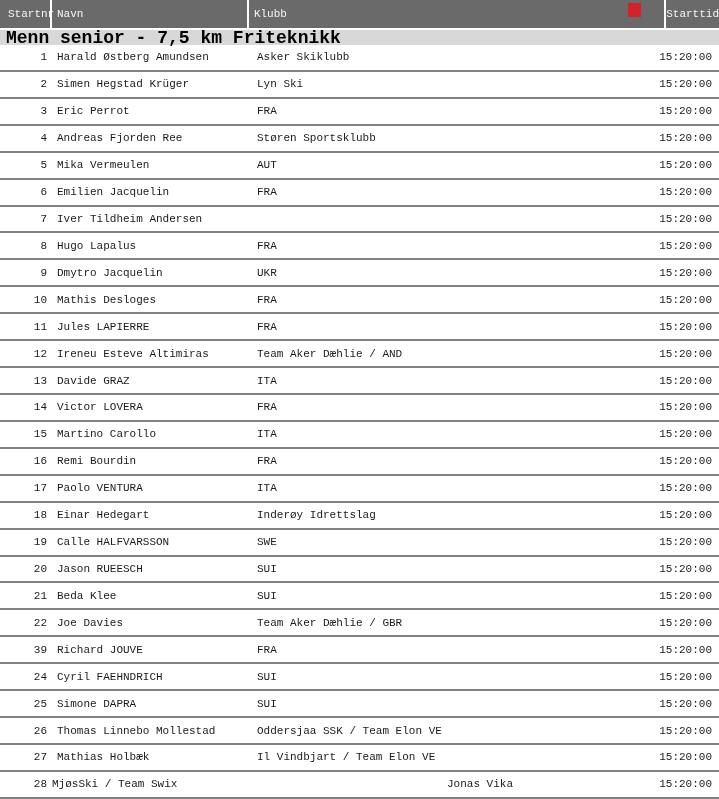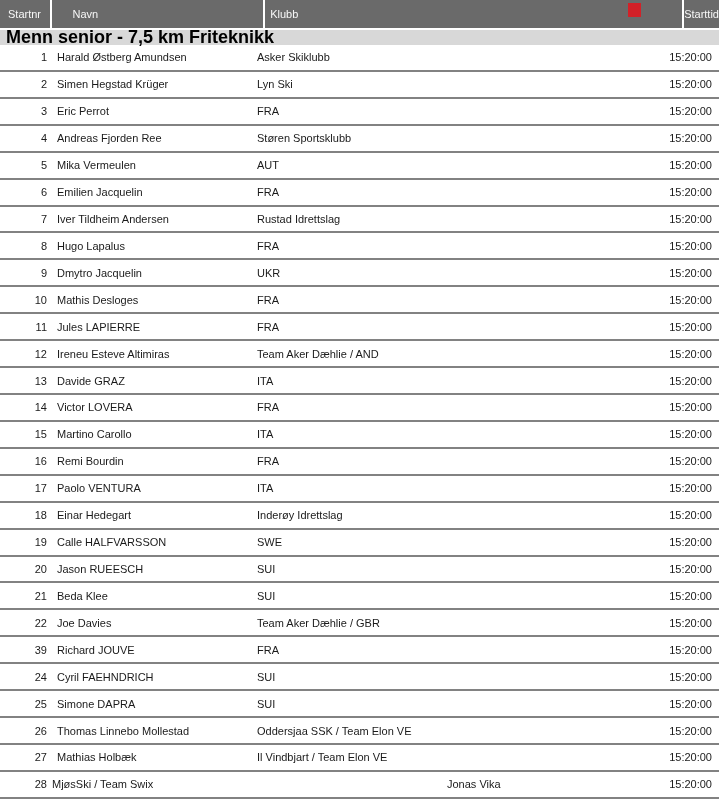--- a/index.html
+++ b/index.html
@@ -9,39 +9,39 @@
     --row-separator: #828282;
     --marker: #d22128;
   }
   * { margin: 0; padding: 0; }
   body { background: #ffffff; }
   .page {
     position: relative;
     width: 719px;
     height: 799px;
     background: #a16207;
-    font-family: Liberation Sans, sans-serif;
+    font-family: Liberation Mono, monospace;
     color: #1a1a1a;
     overflow: hidden;
   }
   .thead {
     display: flex;
     height: 28px;
     background: var(--header-bg);
     color: var(--header-text);
     font-size: 11px;
   }
   .th {
     display: flex;
     align-items: center;
     box-sizing: border-box;
     white-space: nowrap;
   }
   .th-startnr { width: 52px; padding-left: 8px; border-right: 2px solid #ffffff; }
-  .th-navn    { width: 200px; padding-left: 5px; border-right: 2px solid #ffffff; margin-left: 16px; }
+  .th-navn    { width: 200px; padding-left: 5px; border-right: 2px solid #ffffff; }
   .th-klubb   { width: 424px; padding-left: 5px; border-right: 2px solid #ffffff; }
   .th-starttid{ flex: 1; justify-content: flex-end; }
   .white-gap { height: 2px; background: #ffffff; }
   .section-bar {
     height: 15px;
     background: var(--section-bg);
     display: flex;
     align-items: center;
     padding-left: 6px;
     font-weight: bold;
@@ -197,23 +197,20 @@
         </div>
     </div>
 
     <div class="row">
       <div class="cell c-nr">
           <span>7</span>
         </div>
       <div class="cell c-name">
           <span>Iver Tildheim Andersen</span>
         </div>
-      <div class="cell c-club">
-          <span>Rustad Idrettslag</span>
-        </div>
       <div class="cell c-time">
           <span>15:20:00</span>
         </div>
     </div>
 
     <div class="row">
       <div class="cell c-nr">
           <span>8</span>
         </div>
       <div class="cell c-name">

